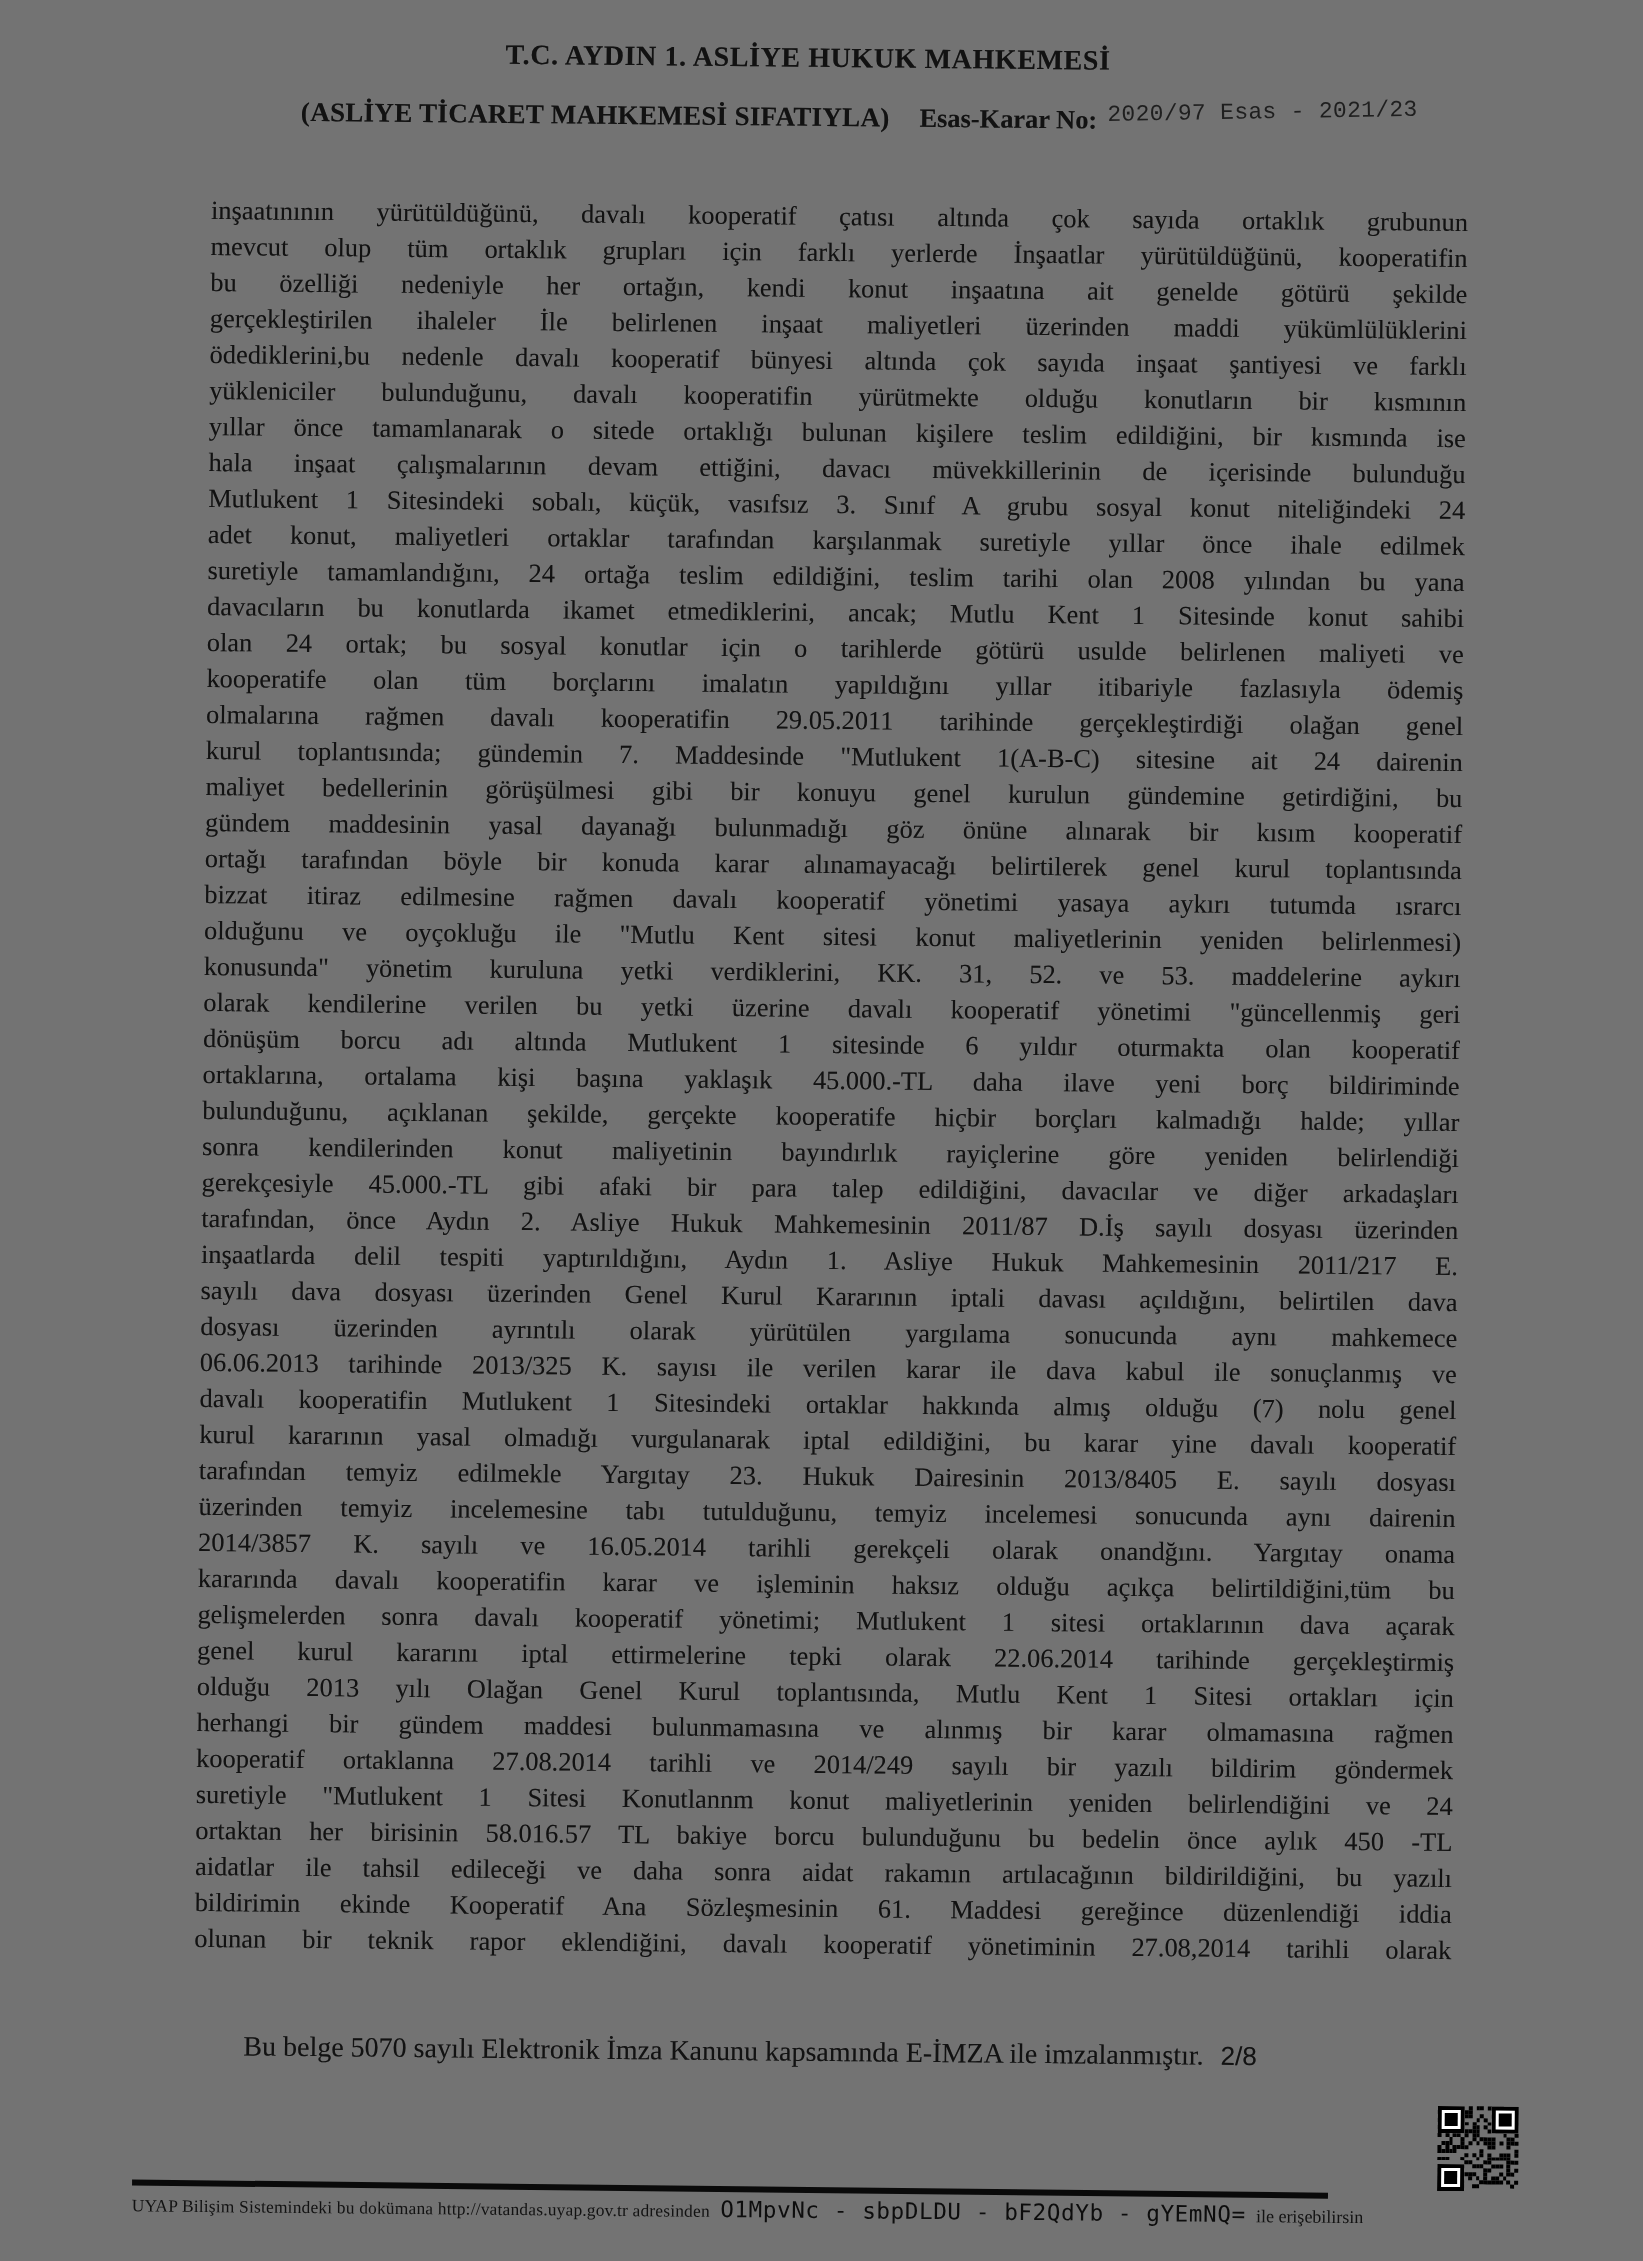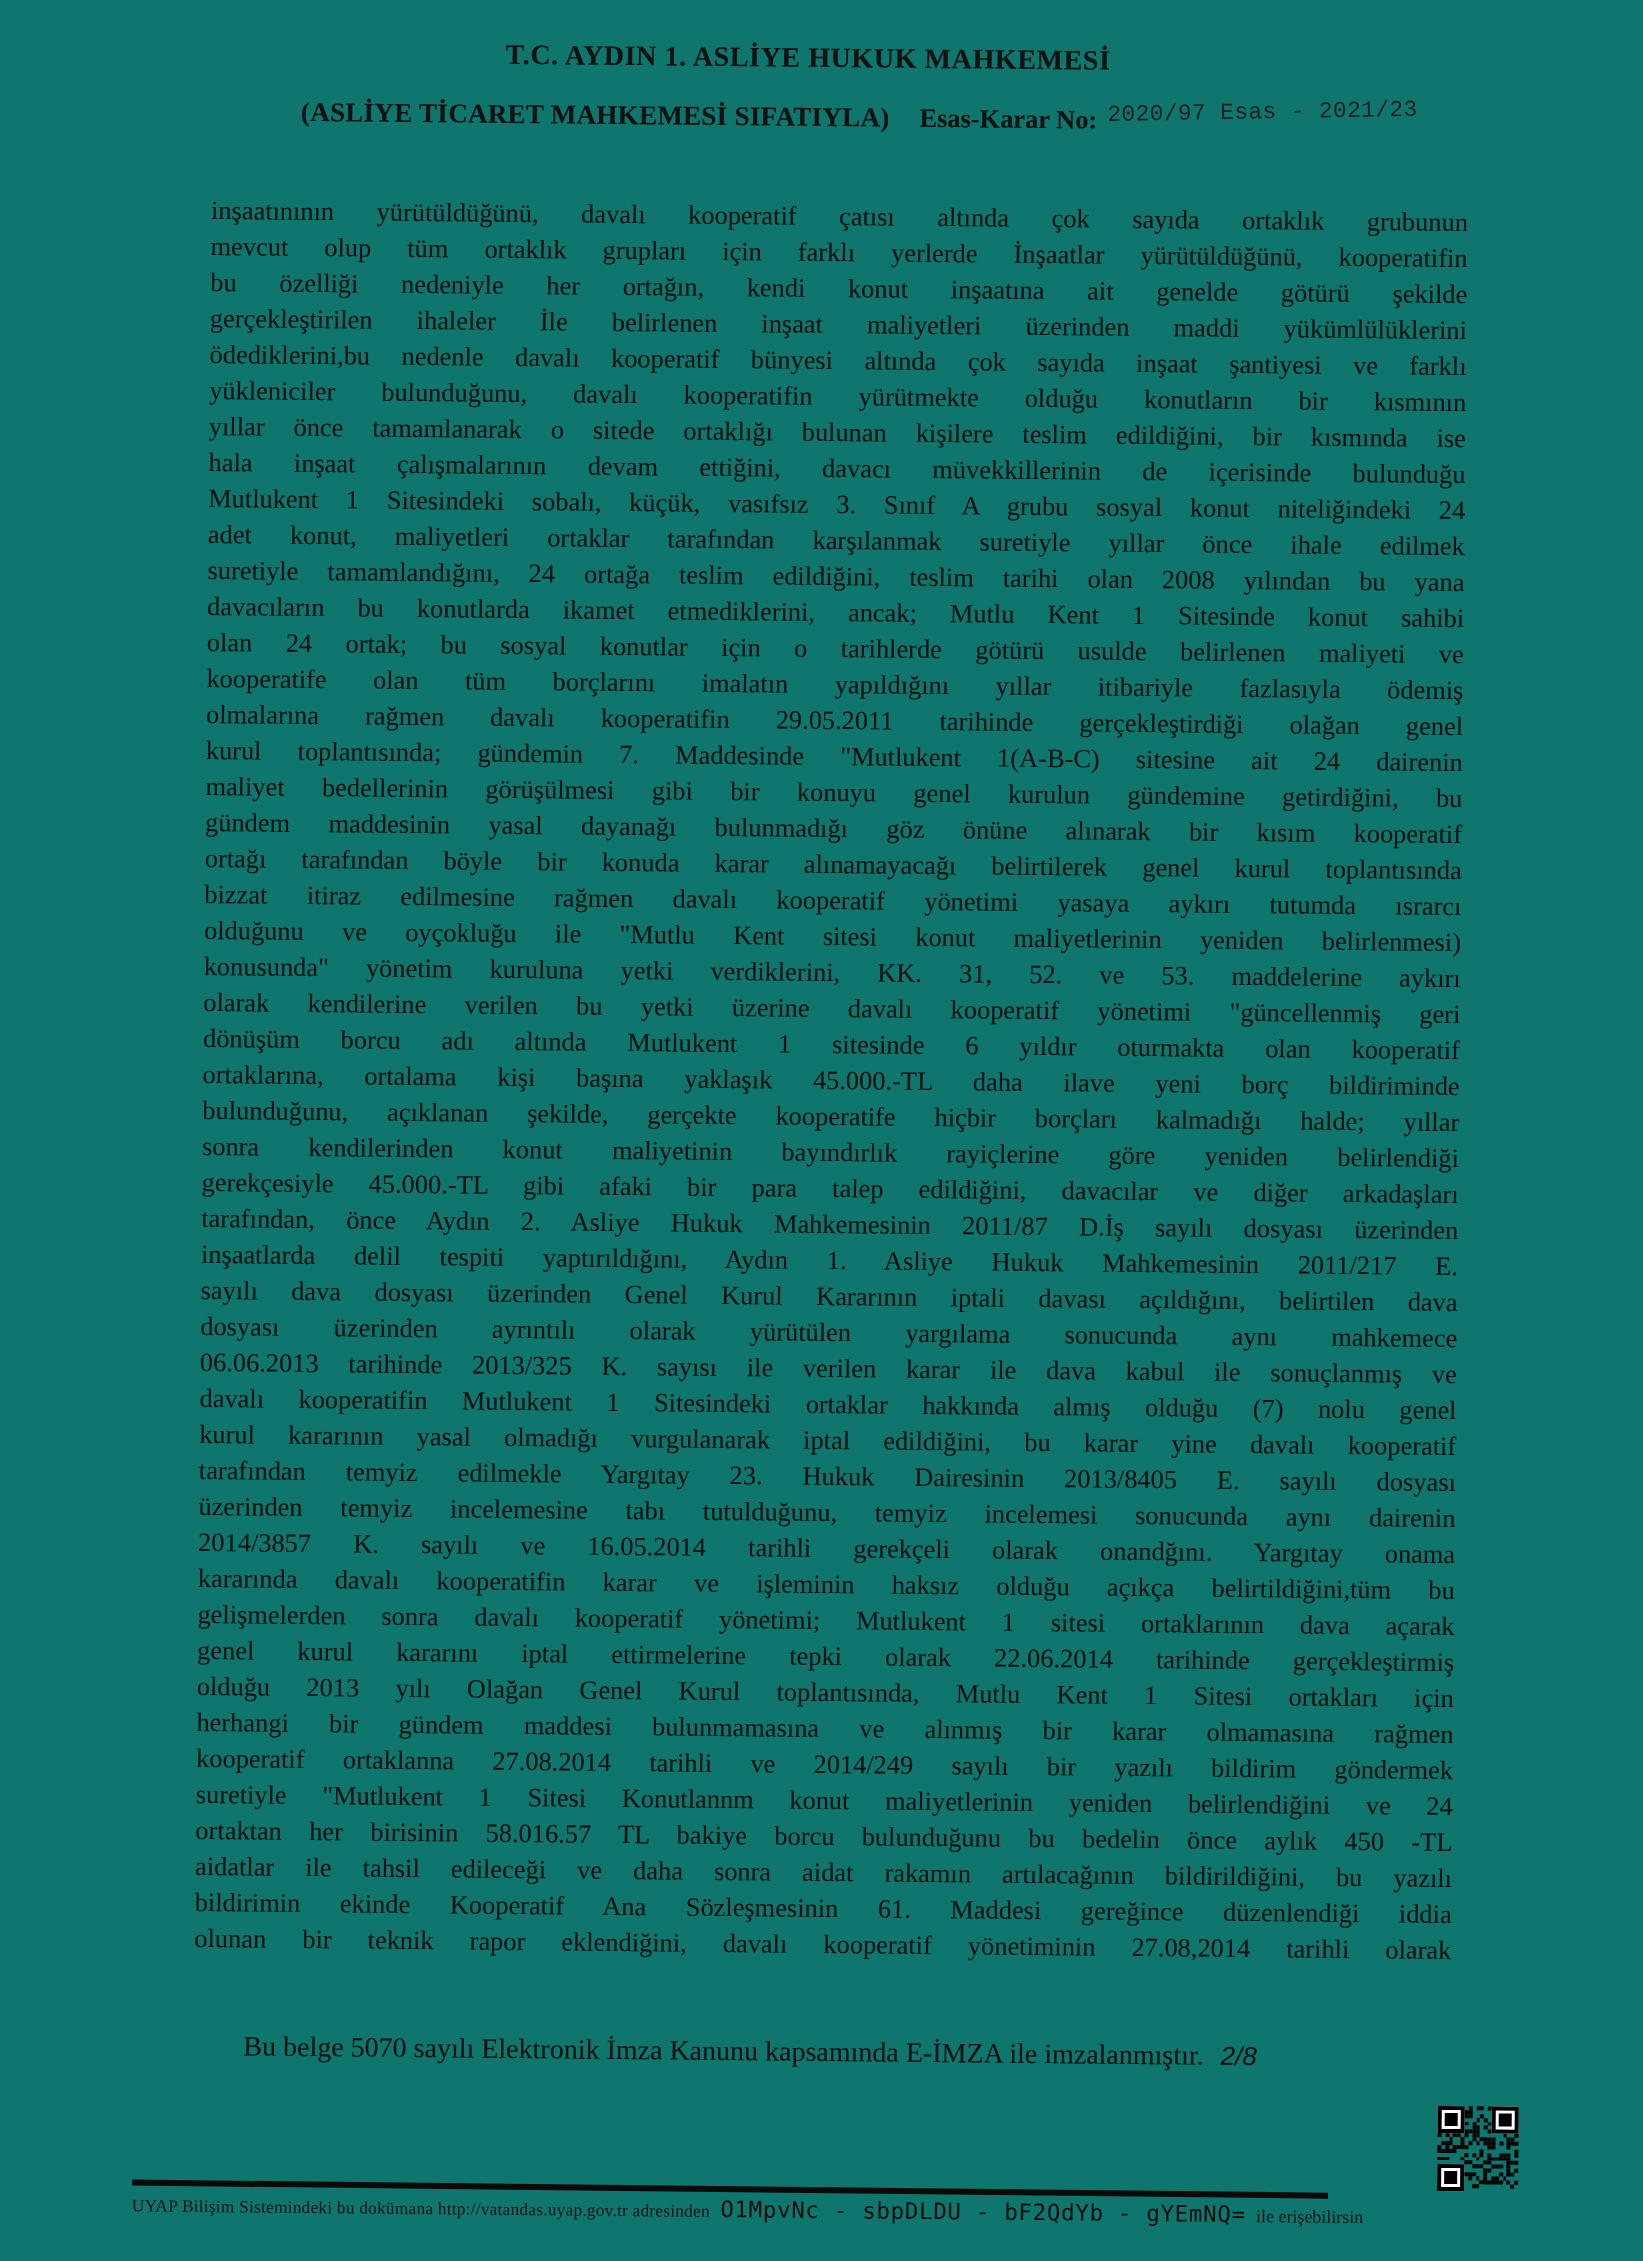--- a/index.html
+++ b/index.html
@@ -6,21 +6,21 @@
   body {
     width: 1644px; height: 2261px;
     background: #ffffff;
     overflow: hidden;
     position: relative;
     font-family: "Liberation Serif", "DejaVu Serif", serif;
     color: #121212;
   }
   .page {
     position: absolute; inset: 0;
-    background: #0f766e;
+    background: #737373;
   }
   
   .scan-skew {
     position: absolute; inset: 0;
     transform: rotate(0.55deg);
     transform-origin: 0 0;
   }
   .header-line1 {
     position: absolute; left: 180px; top: 34px; width: 1257px;
     text-align: center;
@@ -58,21 +58,21 @@
     text-shadow: 0 0 0.6px rgba(0,0,0,.28);
   }
   .esign-line {
     position: absolute; left: 263px; top: 2028px;
     display: flex; align-items: baseline; white-space: nowrap;
     text-shadow: 0 0 0.6px rgba(0,0,0,.3);
   }
   .esign-note { font-size: 28px; }
   .page-number {
     font-family: "Liberation Sans", "DejaVu Sans", sans-serif;
-    font-size: 26px; margin-left: 17px; font-weight: 500; font-style: italic;
+    font-size: 26px; margin-left: 17px; font-weight: 500;
   }
   .footer-rule {
     position: absolute; left: 153px; top: 2179px;
     width: 1196px; height: 6.4px; background: #0a0a0a;
     transform: rotate(0.08deg);
   }
   .uyap-line {
     position: absolute; left: 153px; top: 2189px;
     display: flex; align-items: baseline; white-space: nowrap;
   }

